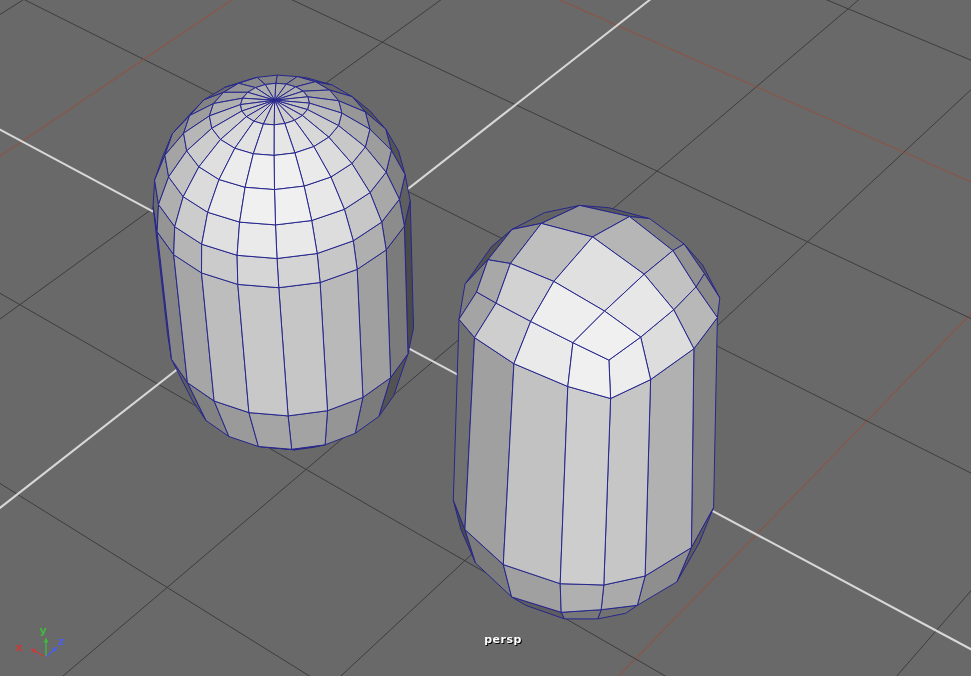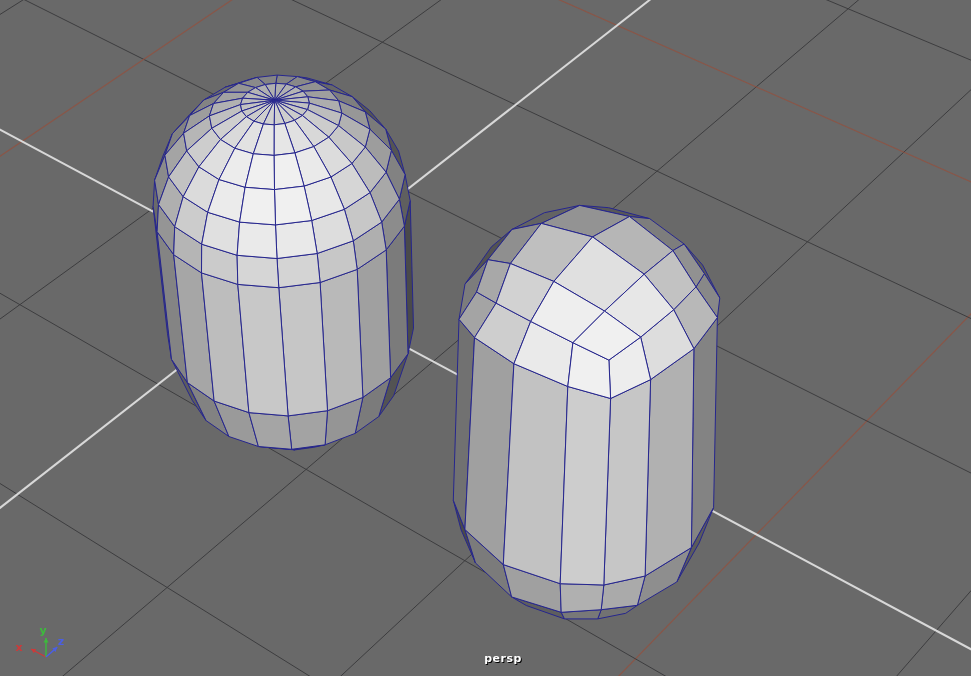--- a/index.html
+++ b/index.html
@@ -1,21 +1,21 @@
 <!DOCTYPE html>
 <html><head>
 <meta charset="utf-8">
 <style>
   html,body{margin:0;padding:0;background:#222;}
   .viewport{position:relative;width:971px;height:676px;overflow:hidden;font-family:"DejaVu Sans",sans-serif;}
   .viewport svg.scene{display:block;}
   .gizmo{position:absolute;left:2px;bottom:4px;}
   .gizmo text{font:bold 11px "DejaVu Sans",sans-serif;text-anchor:middle;}
   .persp-label{
-    position:absolute;left:503px;top:652px;transform:translateX(-50%);
+    position:absolute;left:503px;top:633px;transform:translateX(-50%);
     font:bold 11px "DejaVu Sans",sans-serif;letter-spacing:.5px;
     text-shadow:1px 1px 0 #000;
   }
 </style>
 </head>
 <body>
 
 <div class="viewport" style="background: rgb(105, 105, 105);">
   <svg class="scene" width="971" height="676" viewBox="0 0 971 676">
     <g id="grid-layer">

